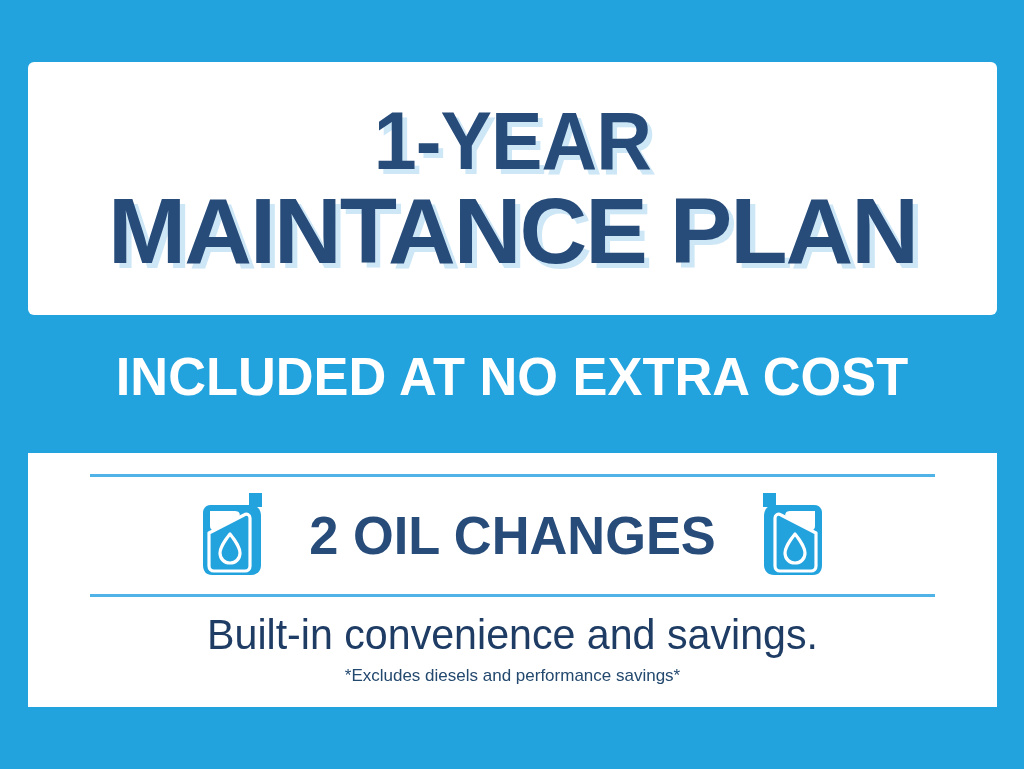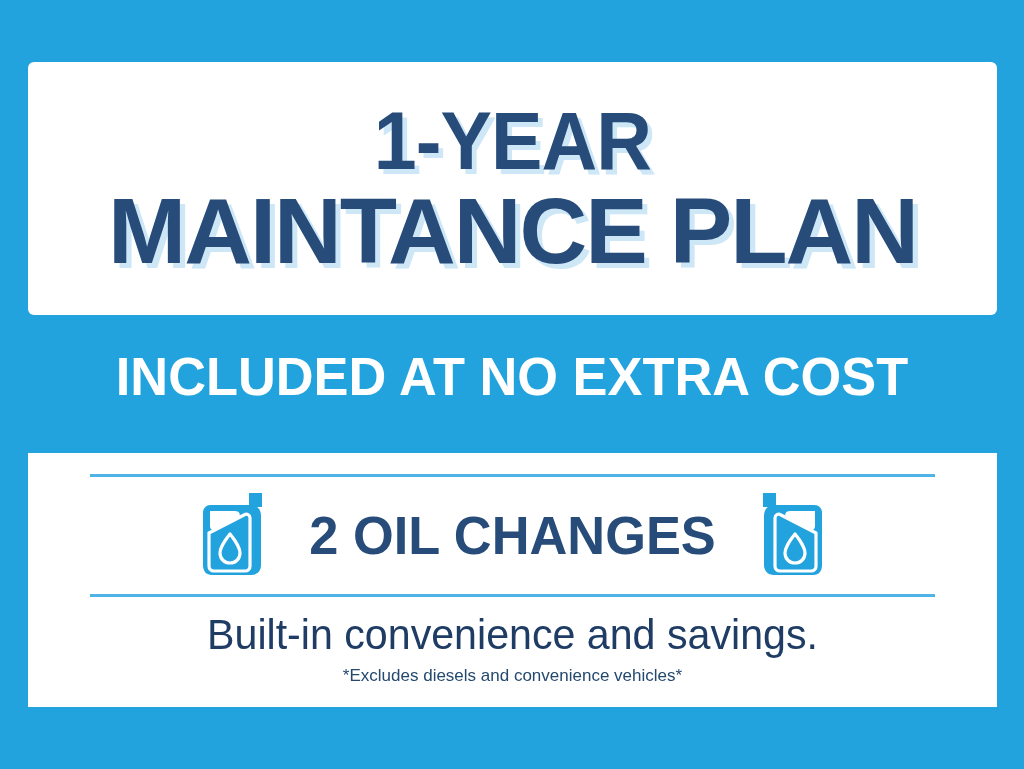--- a/index.html
+++ b/index.html
@@ -187,17 +187,17 @@
         <path d="M14 44 L49 26 C52 24 55 26 55 29 L55 77 C55 80 53 82 50 82 L19 82 C16 82 14 80 14 77 Z" fill="none" stroke="#ffffff" stroke-width="3.2" stroke-linejoin="round"></path>
         <path d="M35 45 C35 45 25 57 25 64 C25 70 29.5 74 35 74 C40.5 74 45 70 45 64 C45 57 35 45 35 45 Z" fill="none" stroke="#ffffff" stroke-width="3.2" stroke-linejoin="round"></path>
       </svg>
 
     </div>
 
     <div class="divider bottom"></div>
 
     <div class="tagline">Built-in convenience and savings.</div>
 
-    <div class="disclaimer">*Excludes diesels and convenience vehicles*</div>
+    <div class="disclaimer">*Excludes diesels and performance savings*</div>
 
   </div>
 
 </div>
 
 </body></html>

